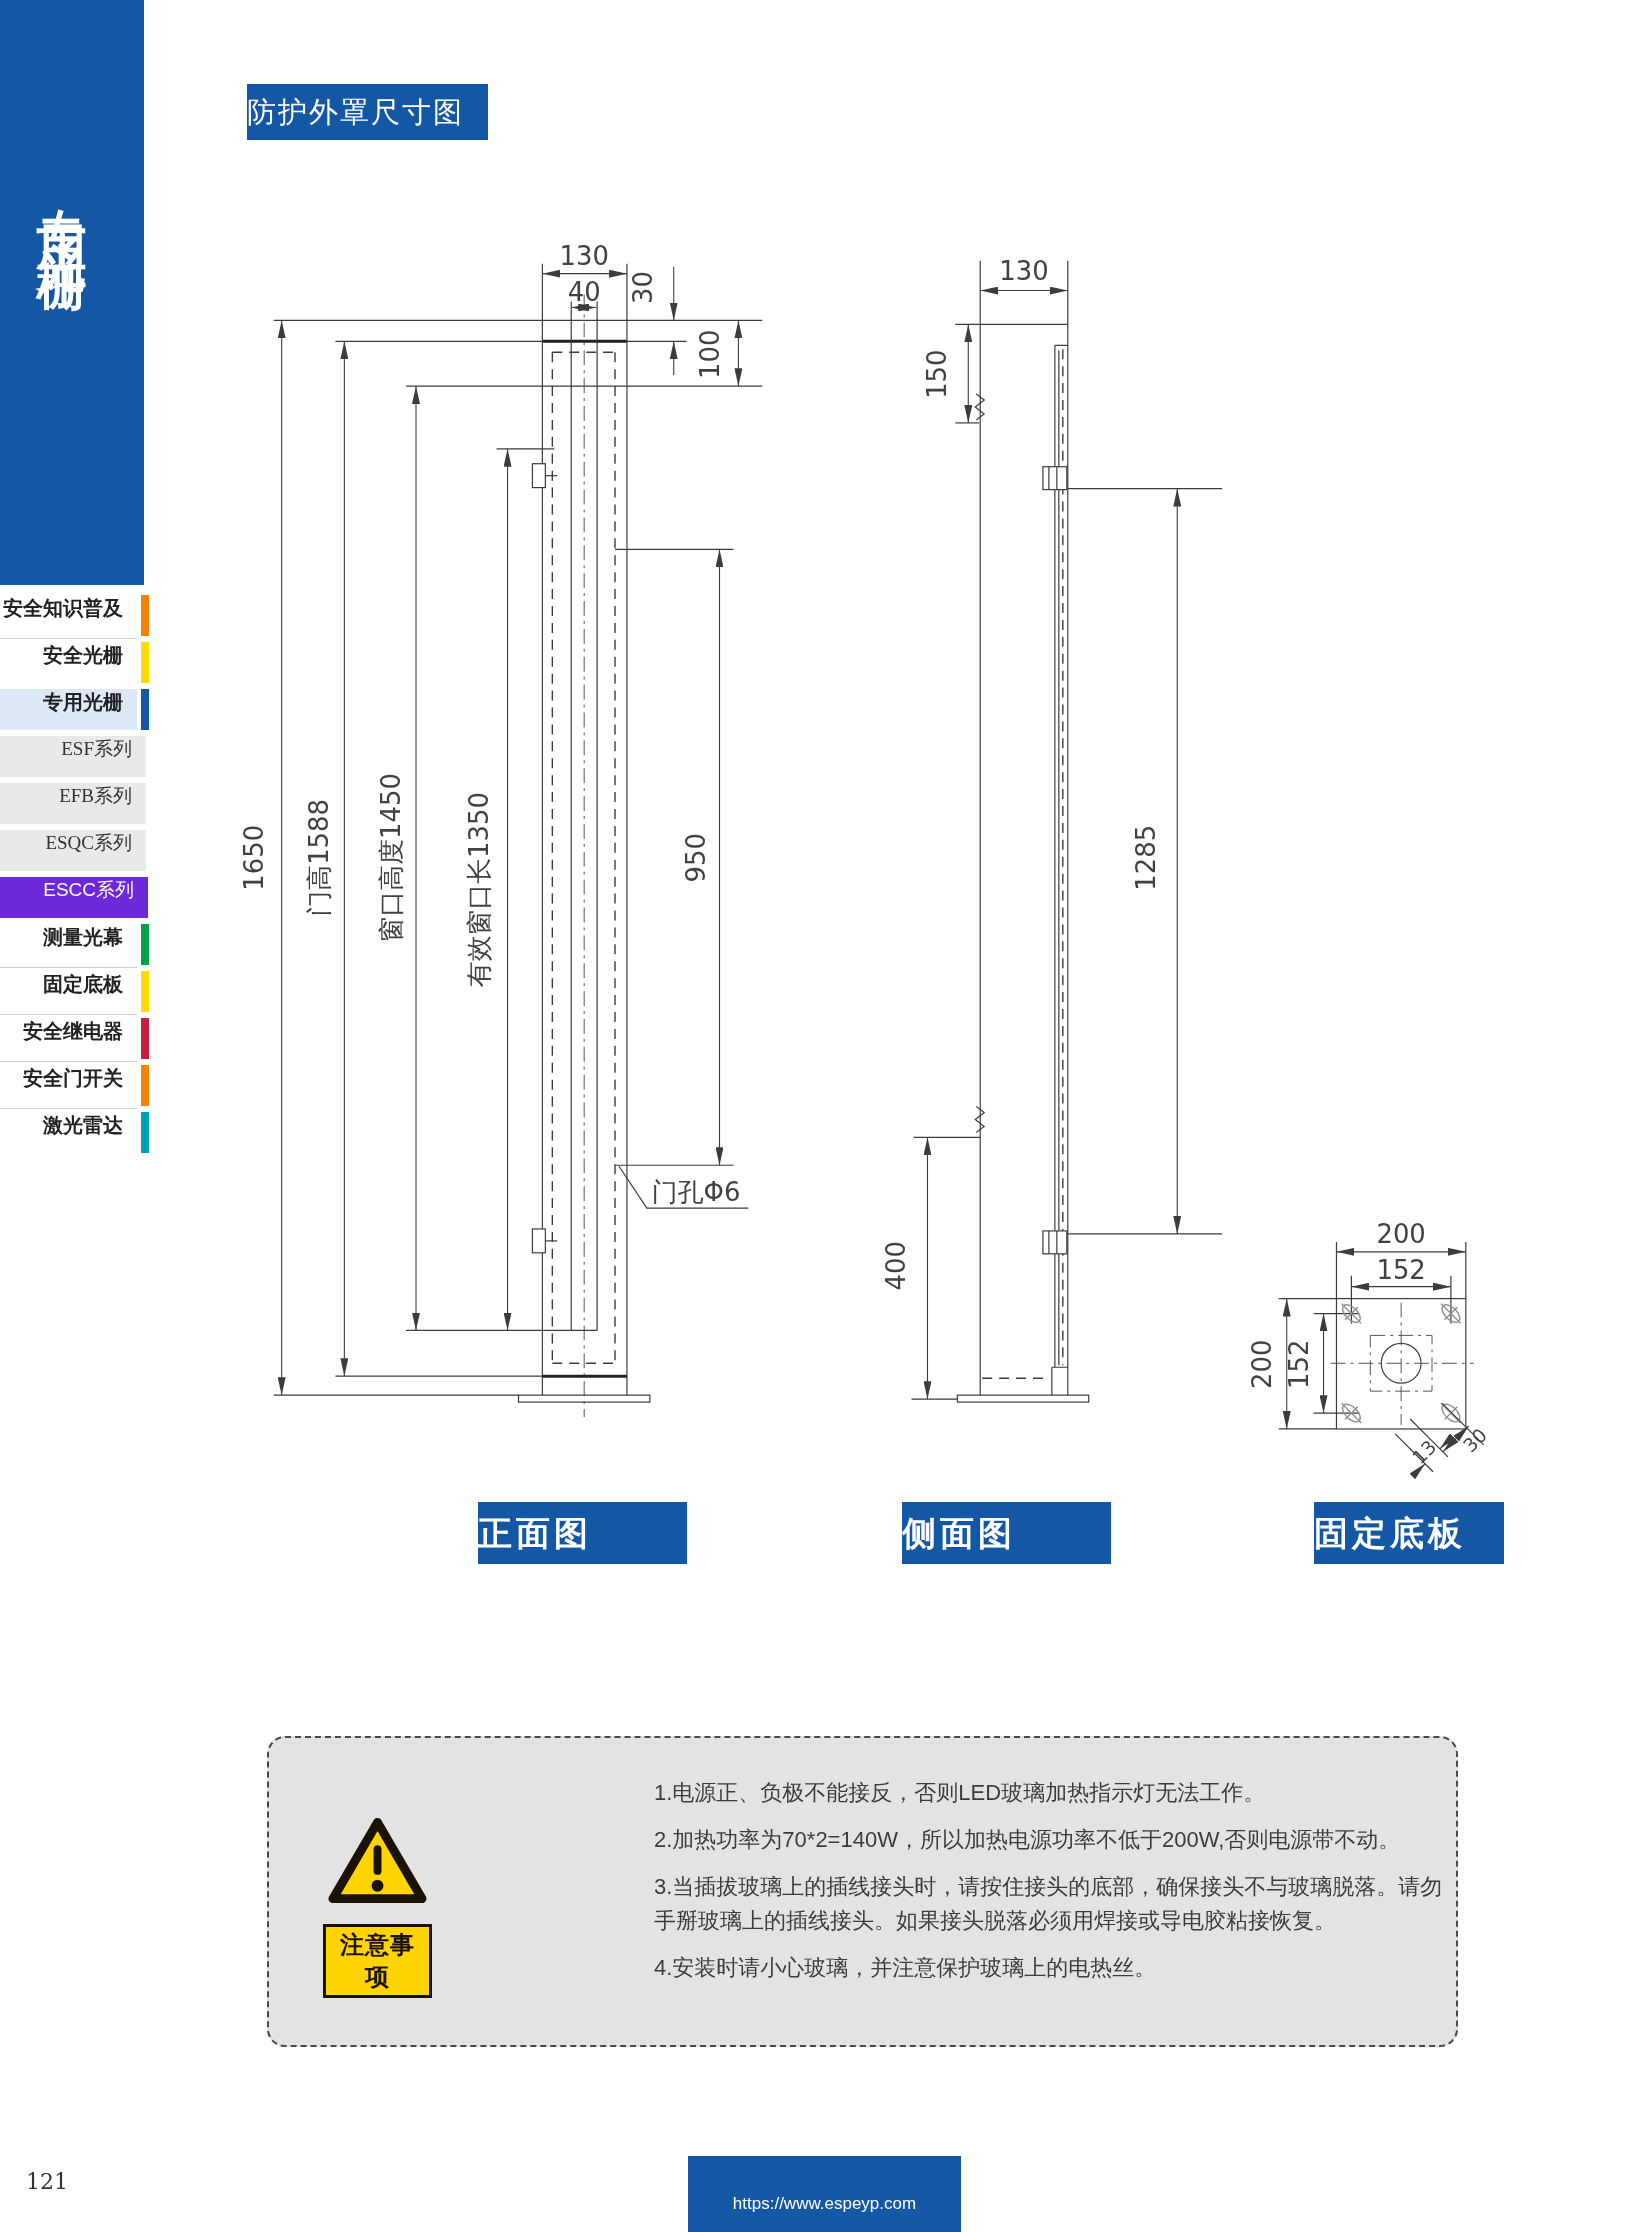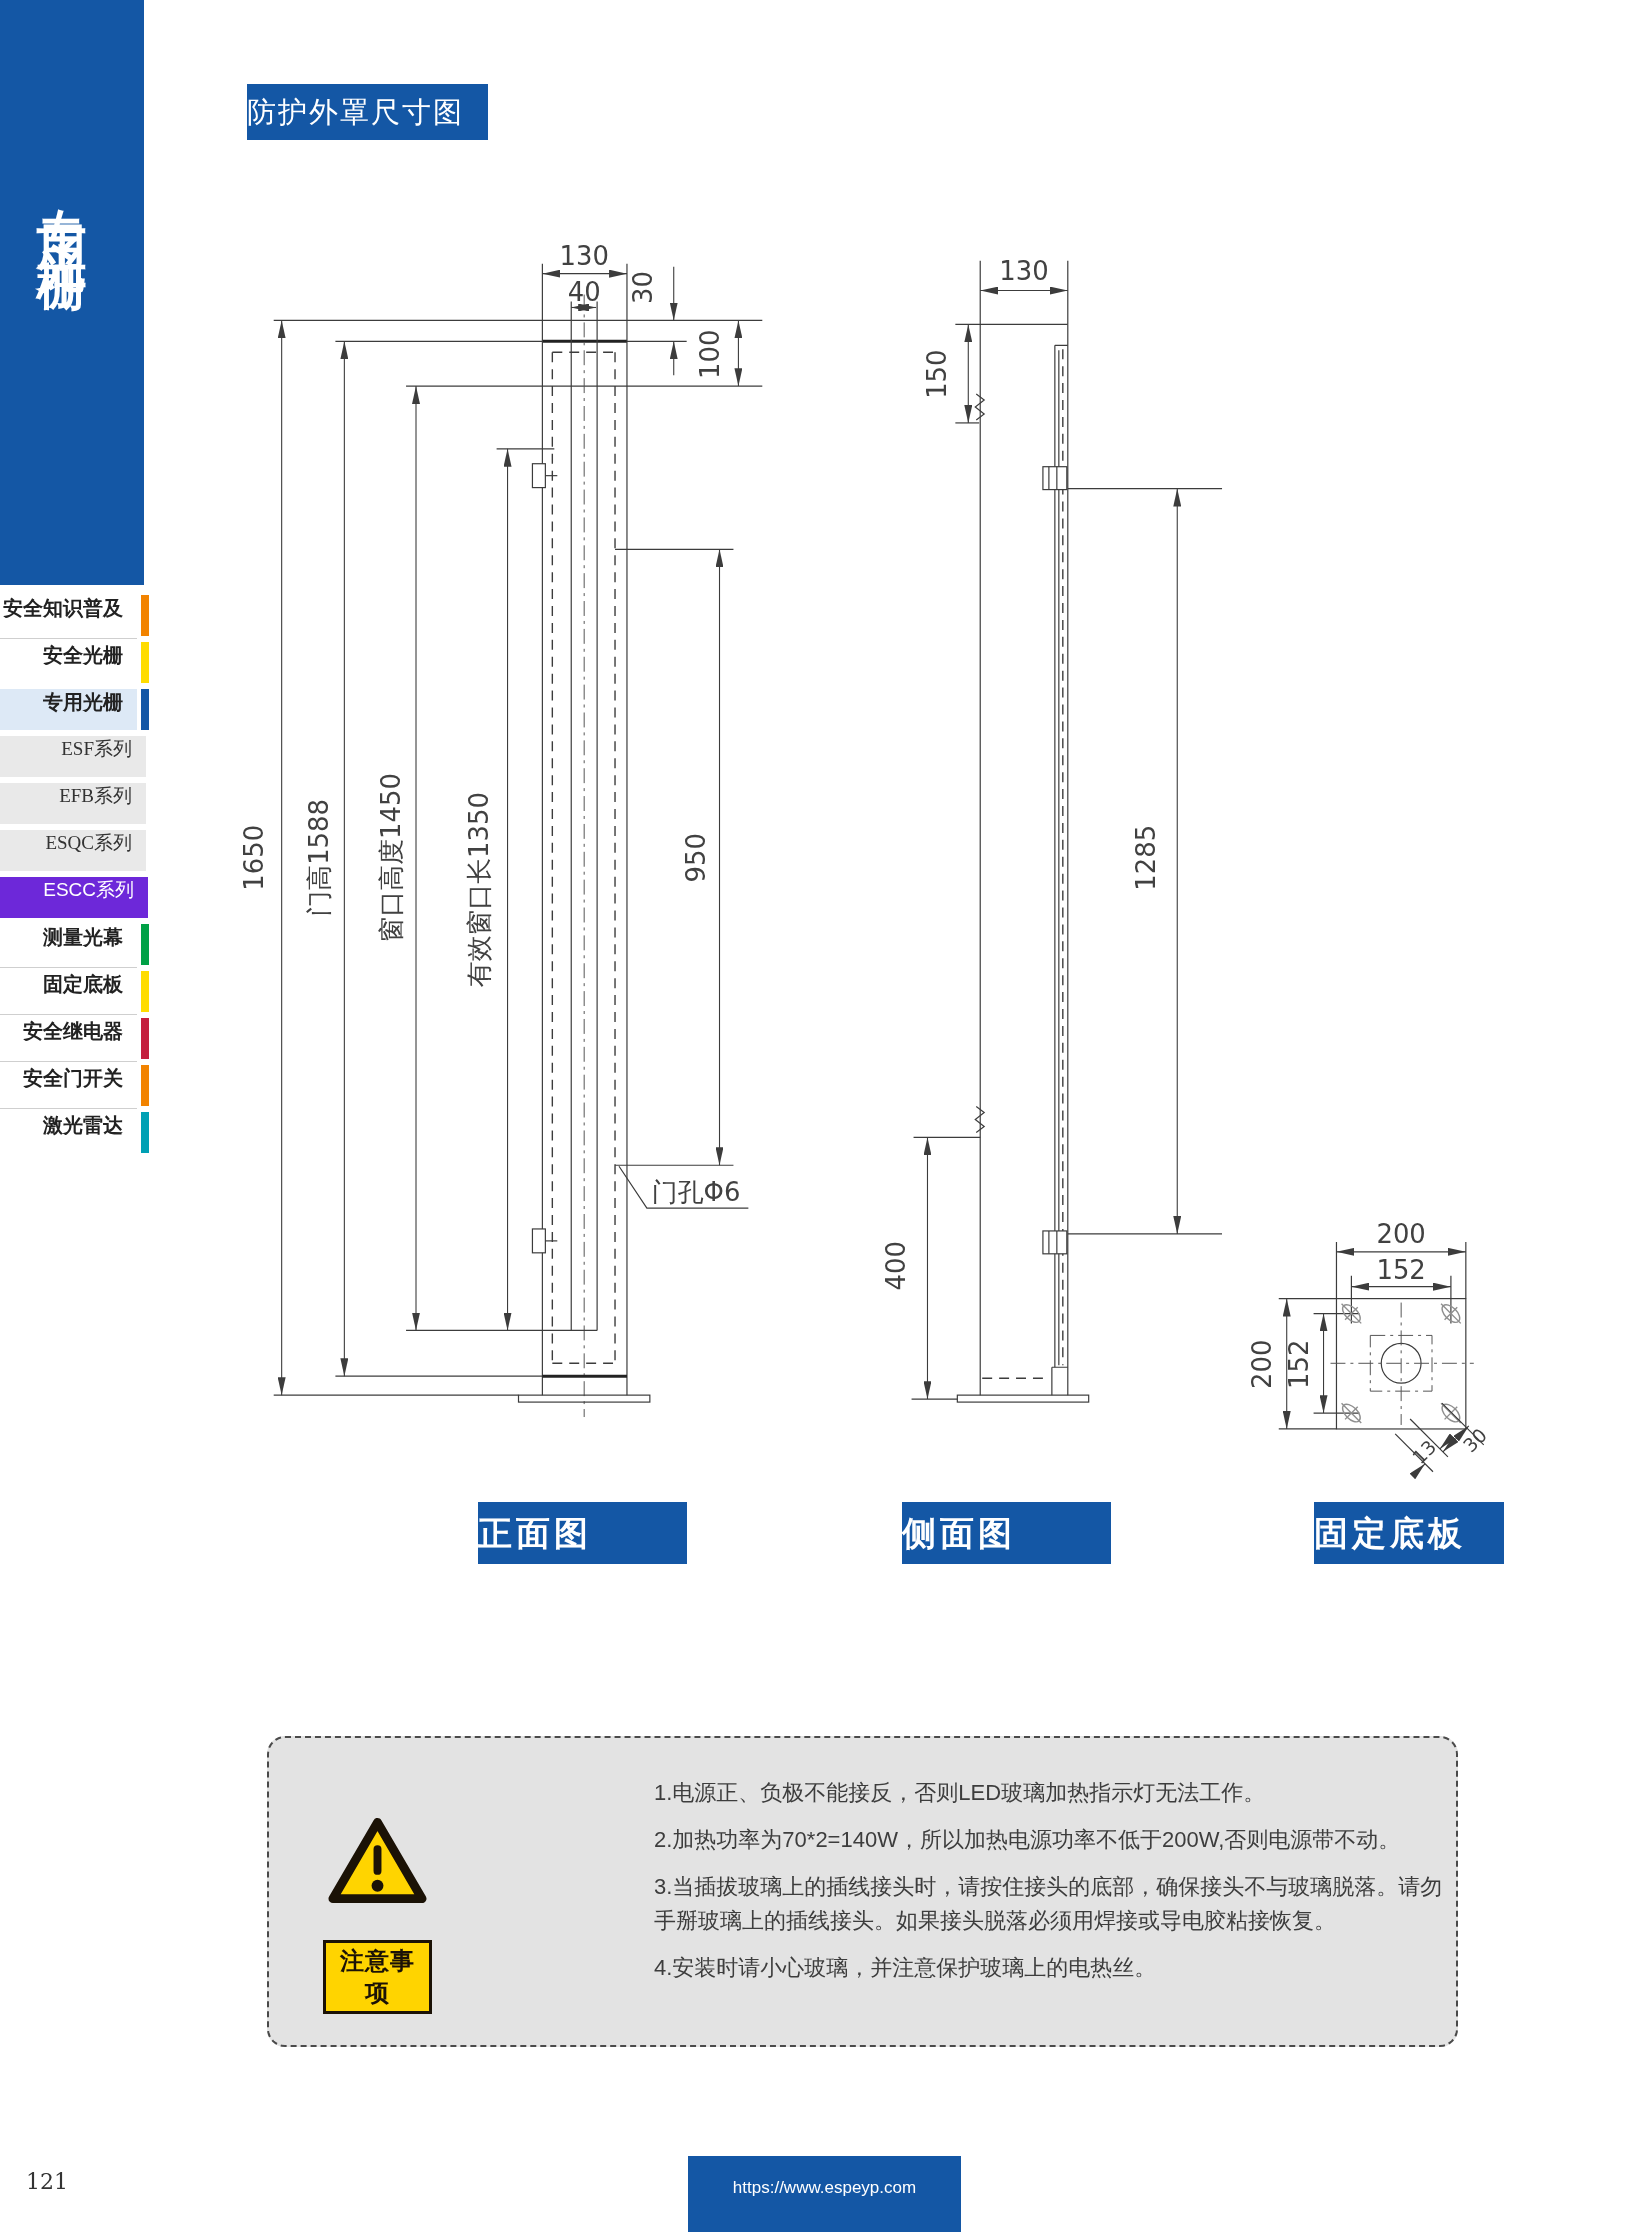--- a/index.html
+++ b/index.html
@@ -41,29 +41,29 @@
   
   .caption{position:absolute;top:1502px;height:62px;background:#1457a5;color:#fff;
            font-size:34px;font-weight:bold;text-align:left;line-height:62px;letter-spacing:4px;}
   .cap1{left:478px;width:209px;}
   .cap2{left:902px;width:209px;}
   .cap3{left:1314px;width:190px;}
   
   .notes{position:absolute;left:267px;top:1736px;width:1191px;height:311px;background:#e3e3e3;
          border:2px dashed #4a4a4a;border-radius:18px;box-sizing:border-box;}
   .warn-wrap{position:absolute;left:54px;top:76px;width:109px;text-align:center;}
-  .warn-badge{display:inline-block;margin-top:28px;background:#ffd400;border:3px solid #1b1206;
+  .warn-badge{display:inline-block;margin-top:12px;background:#ffd400;border:3px solid #1b1206;
               color:#1b1206;font-size:24px;font-weight:bold;padding:2px 6px;letter-spacing:1px;}
   .note-text{position:absolute;left:385px;top:38px;width:808px;}
   .note-text p{margin:0 0 13px 0;font-size:22px;color:#3d3d3d;line-height:1.55;}
   
   .page-num{position:absolute;left:26px;top:2169px;font-family:"DejaVu Serif",serif;
             font-size:22px;color:#333;}
   .footer-url{position:absolute;left:688px;top:2156px;width:273px;height:77px;background:#1457a5;
-              color:#fff;font-size:17px;text-align:center;box-sizing:border-box;padding-top:22px;}
+              color:#fff;font-size:17px;text-align:center;box-sizing:border-box;padding-top:38px;}
 </style>
 </head>
 <body>
 
 <div class="page">
 
   <div class="side-hero">
     <div class="vtitle">专用光栅</div>
   </div>
 

